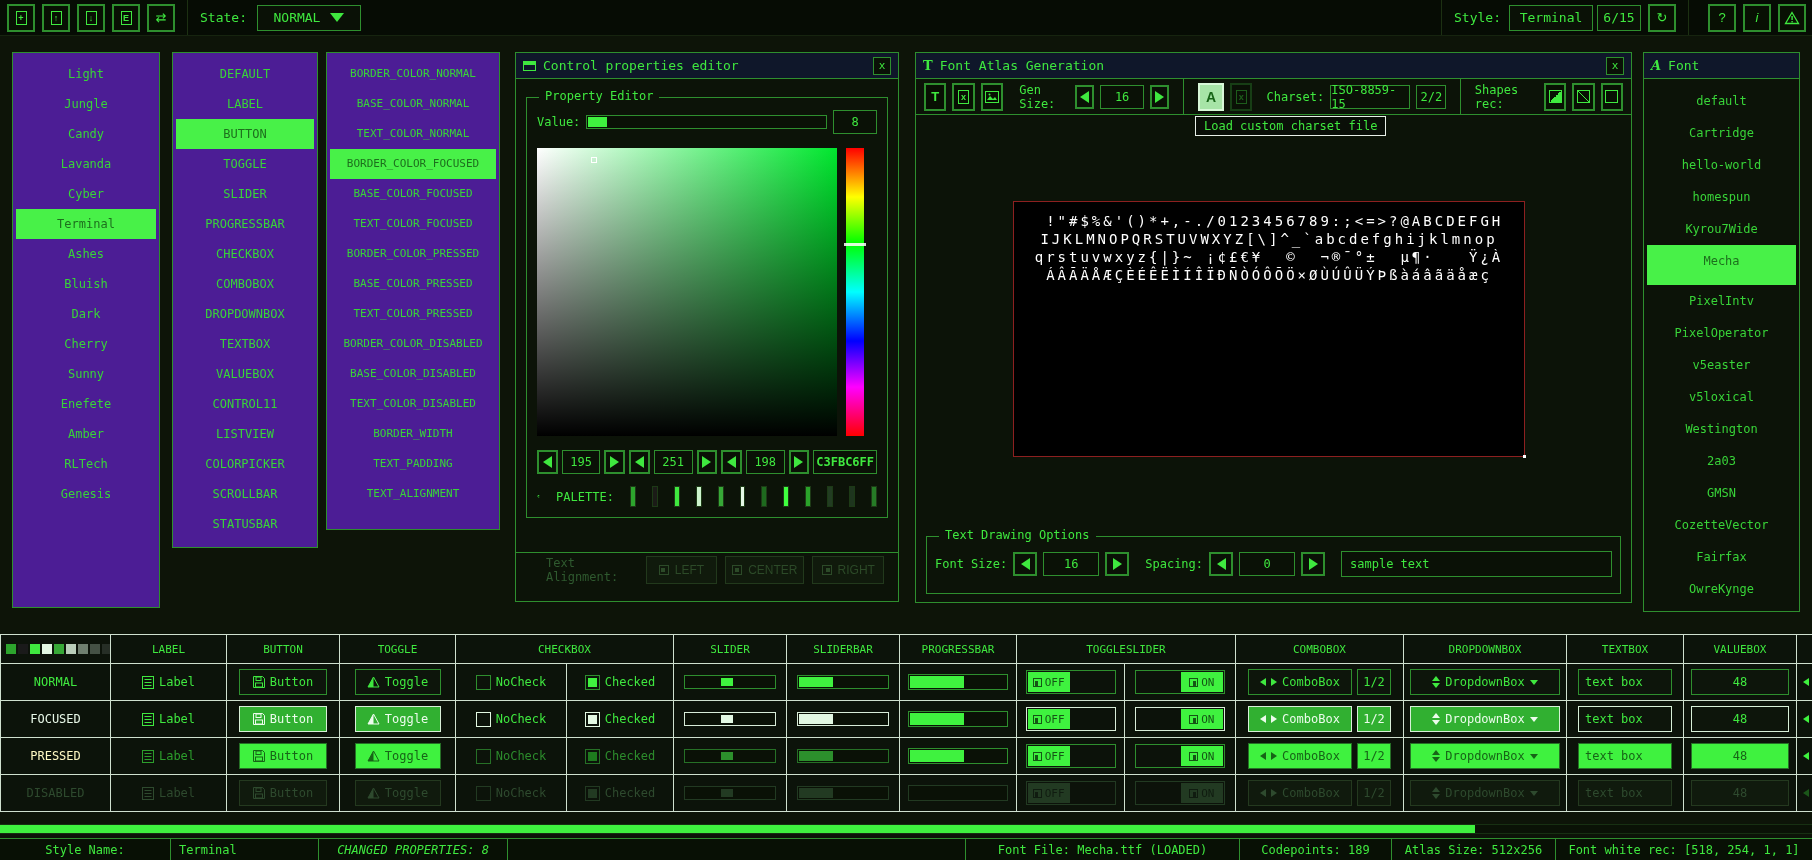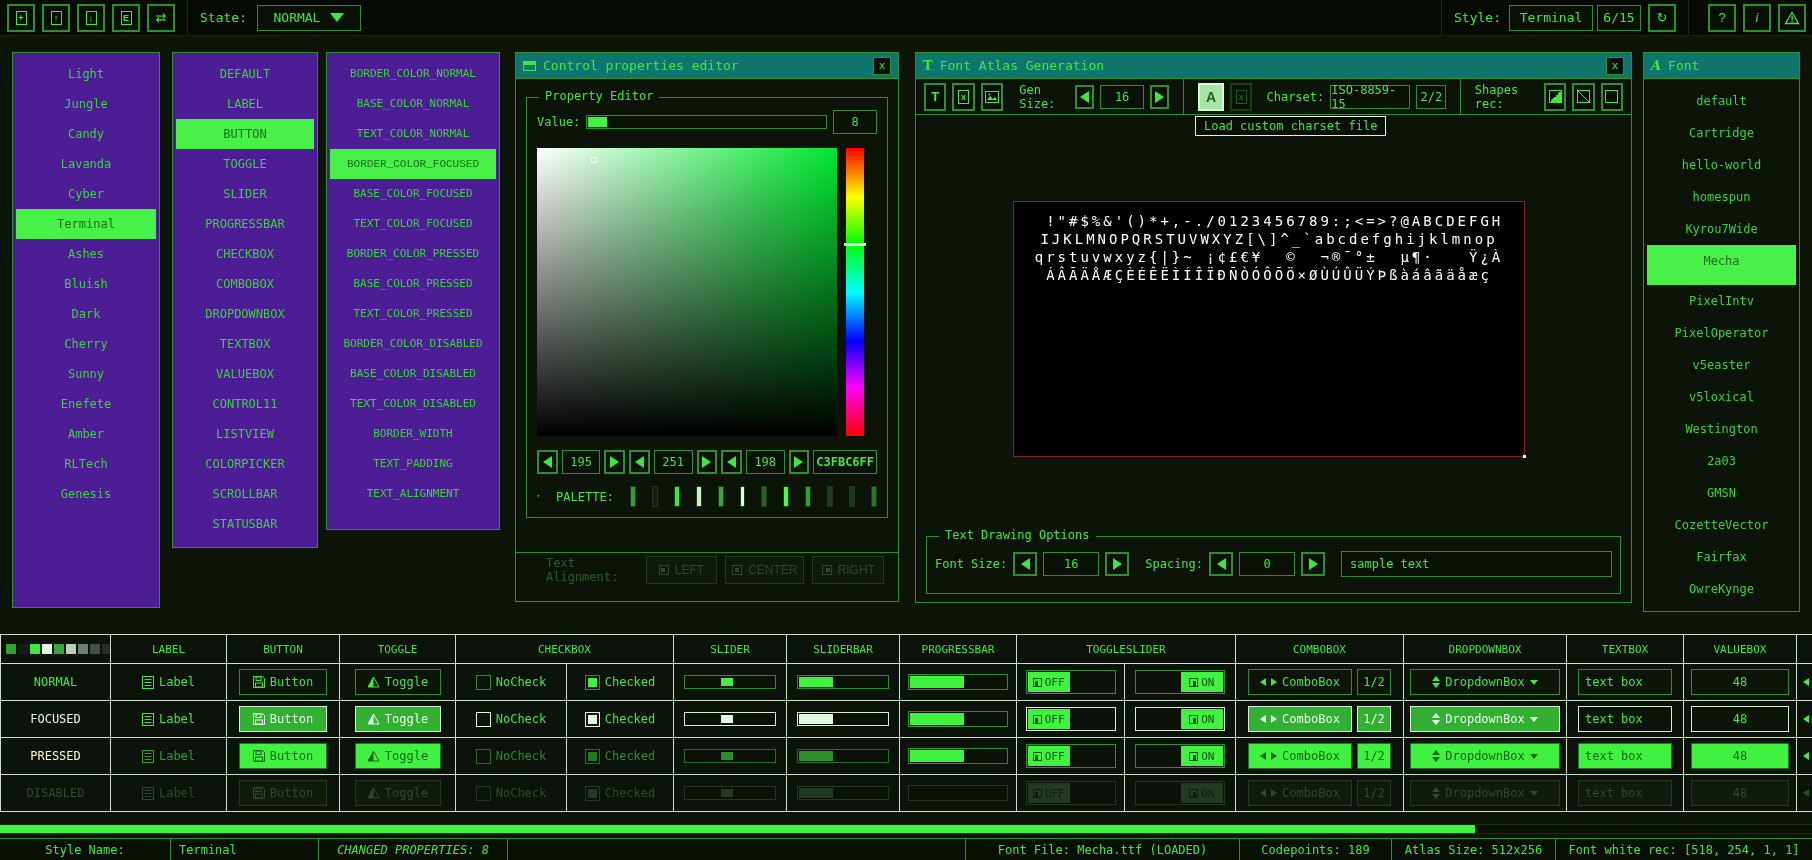--- a/index.html
+++ b/index.html
@@ -24,21 +24,21 @@
   .box{border:1px solid #2e8f2e;background:#0a1106;display:flex;align-items:center;justify-content:center;font-size:13px;}
 
   
   .panel{position:absolute;border:1px solid #2e8f2e;background:#4c1d95;}
   .list{padding-top:6px;}
   .li{height:30px;line-height:30px;text-align:center;font-size:12px;color:#38d438;margin:0 3px;}
   .li.sel{background:#48f148;color:#1d6f1d;}
 
   
   .window{position:absolute;border:1px solid #2e8f2e;background:#0c1308;}
-  .titlebar{height:26px;border-bottom:1px solid #2e8f2e;background:#0f766e;display:flex;align-items:center;
+  .titlebar{height:26px;border-bottom:1px solid #2e8f2e;background:#0f172a;display:flex;align-items:center;
             padding:0 7px;gap:7px;font-size:13px;}
   .close{margin-left:auto;width:18px;height:18px;border:1px solid #2e8f2e;display:flex;align-items:center;
          justify-content:center;font-size:11px;color:#3fe83f;background:#0a1106;}
   .winic{width:13px;height:10px;border:1px solid currentColor;border-top:4px solid currentColor;}
 
   .gbox{position:relative;border:1px solid #2e8f2e;}
   .glabel{position:absolute;top:-9px;left:12px;background:#0c1308;padding:0 6px;font-size:12px;color:#3fe83f;}
 
   
   .spin{width:24px;height:24px;border:2px solid #2e8f2e;background:#0a1106;display:flex;align-items:center;justify-content:center;padding:0;}
@@ -253,21 +253,21 @@
     <div class="li">LISTVIEW</div>
     <div class="li">COLORPICKER</div>
     <div class="li">SCROLLBAR</div>
     <div class="li">STATUSBAR</div>
   </div>
 
   <div class="panel list" style="left:326px;top:52px;width:174px;height:478px;font-size:11px;">
     <div class="li" style="font-size:11px;">BORDER_COLOR_NORMAL</div>
     <div class="li" style="font-size:11px;">BASE_COLOR_NORMAL</div>
     <div class="li" style="font-size:11px;">TEXT_COLOR_NORMAL</div>
-    <div class="li sel" style="font-size:11px;font-family:Liberation Mono, monospace;">BORDER_COLOR_FOCUSED</div>
+    <div class="li sel" style="font-size:11px;">BORDER_COLOR_FOCUSED</div>
     <div class="li" style="font-size:11px;">BASE_COLOR_FOCUSED</div>
     <div class="li" style="font-size:11px;">TEXT_COLOR_FOCUSED</div>
     <div class="li" style="font-size:11px;">BORDER_COLOR_PRESSED</div>
     <div class="li" style="font-size:11px;">BASE_COLOR_PRESSED</div>
     <div class="li" style="font-size:11px;">TEXT_COLOR_PRESSED</div>
     <div class="li" style="font-size:11px;">BORDER_COLOR_DISABLED</div>
     <div class="li" style="font-size:11px;">BASE_COLOR_DISABLED</div>
     <div class="li" style="font-size:11px;">TEXT_COLOR_DISABLED</div>
     <div class="li" style="font-size:11px;">BORDER_WIDTH</div>
     <div class="li" style="font-size:11px;">TEXT_PADDING</div>

